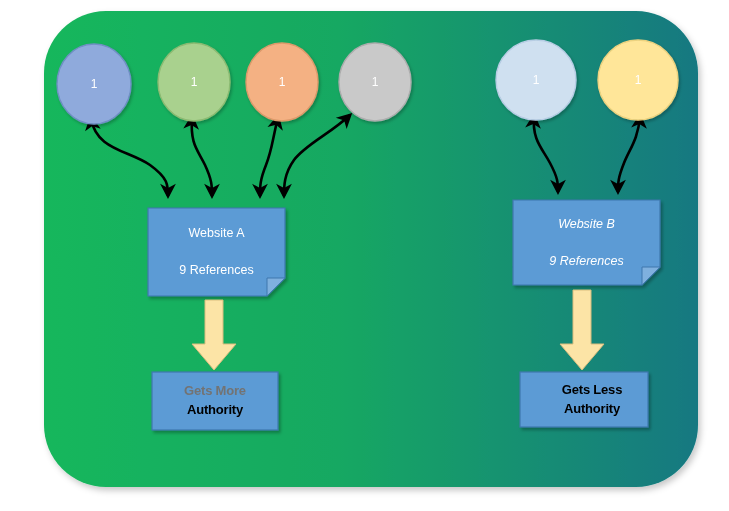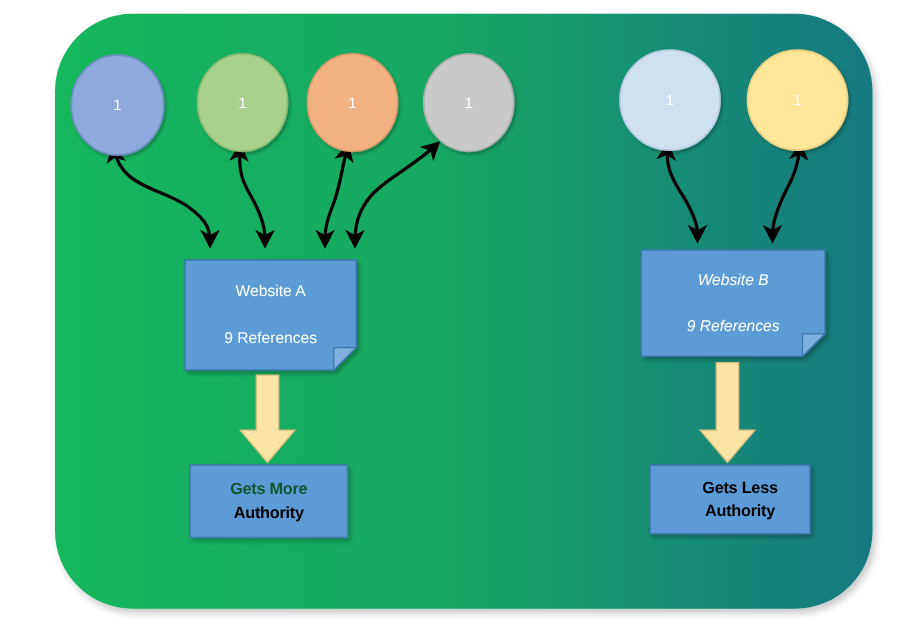--- a/index.html
+++ b/index.html
@@ -149,21 +149,21 @@
       </div>
       <div class="node-label" style="left: 148px; top: 208px; width: 137px; height: 88px; text-align: center;">
         <span class="site-line">Website A</span>
         <span class="site-line second">9 References</span>
       </div>
       <div class="node-label" style="left: 513px; top: 200px; width: 147px; height: 85px; font-style: italic;">
         <span class="site-line">Website B</span>
         <span class="site-line second">9 References</span>
       </div>
       <div class="node-label" style="left: 152px; top: 372px; width: 126px; height: 58px;">
-        <span class="auth-line" style="color: #14532d;">Gets More</span>
+        <span class="auth-line" style="color: #737373;">Gets More</span>
         <span class="auth-line" style="color: rgb(0, 0, 0);">Authority</span>
       </div>
       <div class="node-label" style="left: 520px; top: 372px; width: 144px; height: 55px; border-radius: 24px;">
         <span class="auth-line" style="color: rgb(0, 0, 0);">Gets Less</span>
         <span class="auth-line" style="color: rgb(0, 0, 0);">Authority</span>
       </div>
     </div>
 </div>
 
 </body></html>

